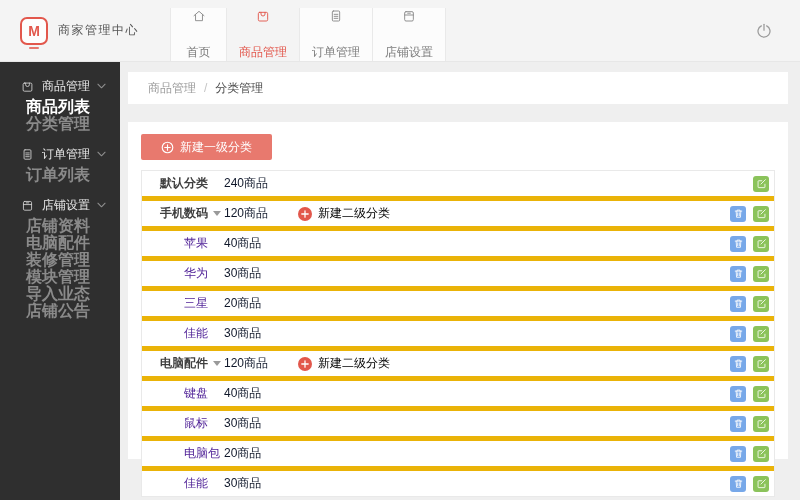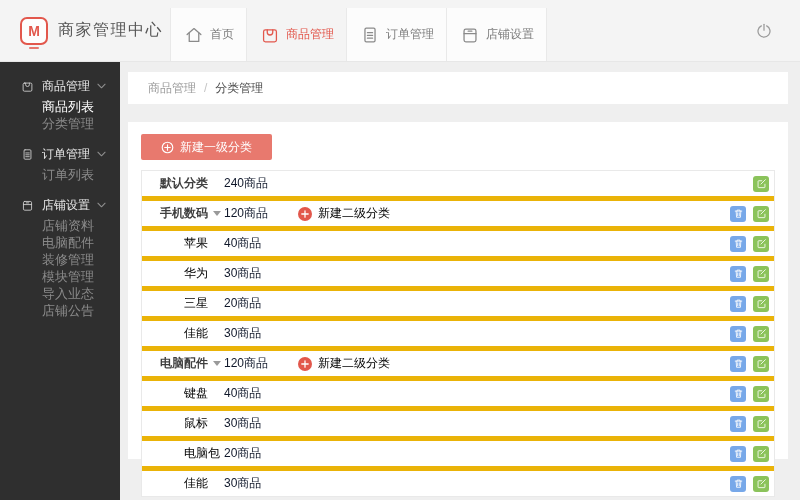--- a/index.html
+++ b/index.html
@@ -7,50 +7,50 @@
     width:800px;height:500px;overflow:hidden;position:relative;
     font-family:"Liberation Sans","DejaVu Sans",sans-serif;
     background:#efefef;-webkit-font-smoothing:antialiased;
   }
   svg{display:block;}
   
   .header{position:absolute;top:0;left:0;right:0;height:62px;background:#f4f4f4;display:flex;align-items:stretch;border-bottom:1px solid #e7e7e7;box-sizing:border-box;}
   .brand{width:170px;display:flex;align-items:center;padding-left:20px;gap:10px;box-sizing:border-box;}
   .logo{width:28px;height:28px;border:2px solid #e2574c;border-radius:7px;color:#e2574c;display:flex;align-items:center;justify-content:center;font-weight:bold;font-size:14px;position:relative;box-sizing:border-box;background:#fdfdfd;}
   .logo::after{content:"";position:absolute;left:7px;right:7px;bottom:-6px;height:2px;background:#e2574c;border-radius:1px;opacity:.8;}
-  .brand-title{font-size:16px;color:#555;letter-spacing:1.5px;white-space:nowrap;}
+  .brand-title{font-size:12px;color:#555;letter-spacing:1.5px;white-space:nowrap;}
   .tabs{display:flex;align-items:stretch;}
-  .tab{margin-top:8px;min-width:56px;padding:0 12px;background:#fcfcfc;border-left:1px solid #e9e9e9;display:flex;flex-direction:row;align-items:center;justify-content:center;gap:5px;font-size:12px;color:#7d7d7d;cursor:pointer;box-sizing:border-box;}
+  .tab{margin-top:8px;min-width:56px;padding:0 12px;background:#fcfcfc;border-left:1px solid #e9e9e9;display:flex;flex-direction:column;align-items:center;justify-content:center;gap:20px;font-size:12px;color:#7d7d7d;cursor:pointer;box-sizing:border-box;}
   .tab:last-child{border-right:1px solid #e9e9e9;}
   .tab .ticon{width:22px;height:22px;color:#8a8a8a;}
   .tab.active{background:#f4f4f4;color:#e2574c;}
   .tab.active .ticon{color:#e2574c;}
   .power{margin-left:auto;margin-right:26px;align-self:center;color:#9a9a9a;cursor:pointer;width:20px;height:20px;}
   
   .sidebar{position:absolute;top:62px;left:0;width:120px;bottom:0;background:#2f2f2f;padding-top:10px;box-sizing:border-box;}
   .side-parent{height:24px;display:flex;align-items:center;padding:0 14px 0 20px;color:#e8e8e8;font-size:12px;gap:7px;cursor:pointer;margin-top:10px;}
   .side-group:first-child .side-parent{margin-top:2px;}
   .side-parent .gicon{width:15px;height:15px;color:#d0d0d0;flex:none;}
   .side-parent .chev{margin-left:auto;width:9px;height:6px;color:#8f8f8f;flex:none;}
-  .side-sub{height:17px;line-height:17px;padding-left:42px;font-size:13px;color:#8a8a8a;cursor:pointer;}
+  .side-sub{height:17px;line-height:17px;padding-left:26px;font-size:16px;color:#8a8a8a;cursor:pointer;font-weight:bold;}
   .side-sub.active{color:#ffffff;}
   
   .main{position:absolute;left:120px;top:62px;right:0;bottom:0;background:#efefef;}
   .breadcrumb{margin:10px 12px 0 8px;height:32px;background:#fff;display:flex;align-items:center;padding-left:20px;font-size:12px;gap:8px;}
   .bc-parent{color:#9b9b9b;cursor:pointer;}
   .bc-sep{color:#c5c5c5;}
   .bc-current{color:#4a4a4a;}
   .card{margin:18px 12px 0 8px;background:#fff;padding:12px 13px;box-sizing:border-box;height:337px;}
   .btn-new{display:inline-flex;align-items:center;gap:6px;background:#e8796e;color:#fff;border:none;font-size:12px;height:26px;padding:0 20px;border-radius:2px;cursor:pointer;font-family:inherit;}
   .btn-new .bicon{width:13px;height:13px;color:#fff;}
   .table{margin-top:10px;border:1px solid #e9e9e9;}
   .row{height:25px;display:flex;align-items:center;font-size:12px;border-top:5px solid #eab308;background:#fff;}
   .row:first-child{border-top:none;}
   .name{width:82px;padding-left:18px;box-sizing:border-box;display:flex;align-items:center;gap:5px;color:#3f3f3f;font-weight:bold;cursor:pointer;white-space:nowrap;font-family:Liberation Mono, monospace;}
-  .name.lv2{padding-left:42px;color:#000000;font-weight:normal;cursor:default;}
+  .name.lv2{padding-left:42px;color:#4c1d95;font-weight:normal;cursor:default;}
   .caret{width:8px;height:5px;color:#9a9a9a;flex:none;}
   .count{width:74px;color:#0f172a;}
   .add-sub{display:flex;align-items:center;gap:6px;color:#000000;cursor:pointer;}
   .plus-badge{width:14px;height:14px;border-radius:50%;background:#e2574c;display:flex;align-items:center;justify-content:center;flex:none;}
   .plus-badge svg{width:8px;height:8px;color:#fff;}
   .spacer{flex:1;}
   .act{width:16px;height:16px;border-radius:3px;display:flex;align-items:center;justify-content:center;cursor:pointer;margin-right:7px;flex:none;}
   .act.del{background:#77a8e9;}
   .act.edit{background:#8bc35b;margin-right:5px;}
   .act svg{width:11px;height:11px;color:#fff;}

